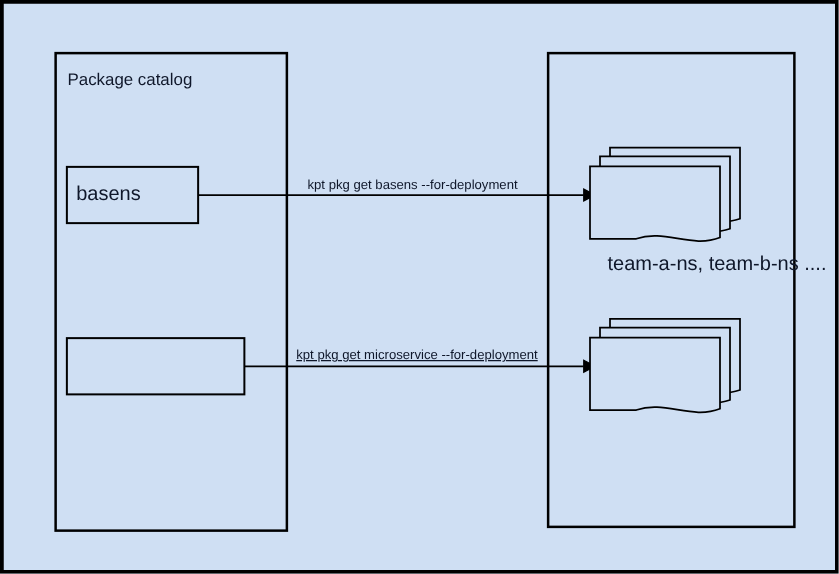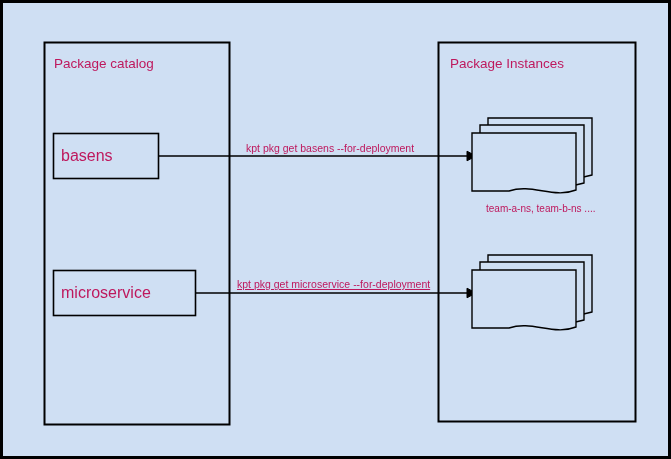--- a/index.html
+++ b/index.html
@@ -20,36 +20,36 @@
     border: 3px solid #000000;
     overflow: hidden;
   }
   #canvas svg {
     position: absolute;
     left: 0;
     top: 0;
   }
   .txt {
     position: absolute;
-    color: #be185d;
+    color: #0f172a;
     white-space: nowrap;
     line-height: 1;
     user-select: none;
   }
   .container-title {
     font-size: 13.5px;
   }
   .node-label {
     font-size: 16px;
   }
   .edge-label {
     font-size: 10.5px;
   }
   .caption {
-    font-size: 10px;
+    font-size: 16px;
     padding-left: 28px;
   }
 </style>
 </head>
 <body>
 
 <div id="canvas">
 
   <svg width="671" height="459" aria-hidden="true">
 
@@ -82,25 +82,23 @@
 
     <g>
       <path d="M485,252 L589,252 L589,309 C566,317 545,302 522,309 L485,309 Z" fill="#cfdff3" stroke="#000000" stroke-width="1.4"></path>
       <path d="M477,259 L581,259 L581,317 C558,325 537,310 514,317 L477,317 Z" fill="#cfdff3" stroke="#000000" stroke-width="1.4"></path>
       <path d="M469,267 L573,267 L573,324 C550,333 529,317 506,325 L469,325 Z" fill="#cfdff3" stroke="#000000" stroke-width="1.4"></path>
     </g>
   </svg>
 
   <div class="txt container-title" style="left:51px; top:54px;">Package catalog</div>
 
-  <div class="txt container-title" style="left:447px; top:54px;">Package Instances</div>
 
   <div class="txt node-label" style="left:58px; top:145px;">basens</div>
 
-  <div class="txt node-label" style="left:58px; top:282px;">microservice</div>
 
   <div class="txt edge-label" style="left:243px; top:140px;text-align:right;">kpt pkg get basens --for-deployment</div>
 
   <div class="txt edge-label" style="left:234px; top:276px;text-decoration:underline;">kpt pkg get microservice --for-deployment</div>
 
   <div class="txt caption" style="left:455px; top:201px;">team-a-ns, team-b-ns ....</div>
 
 
 </div>
 

